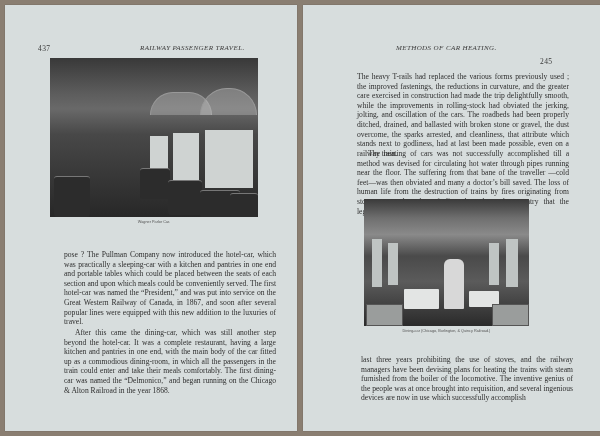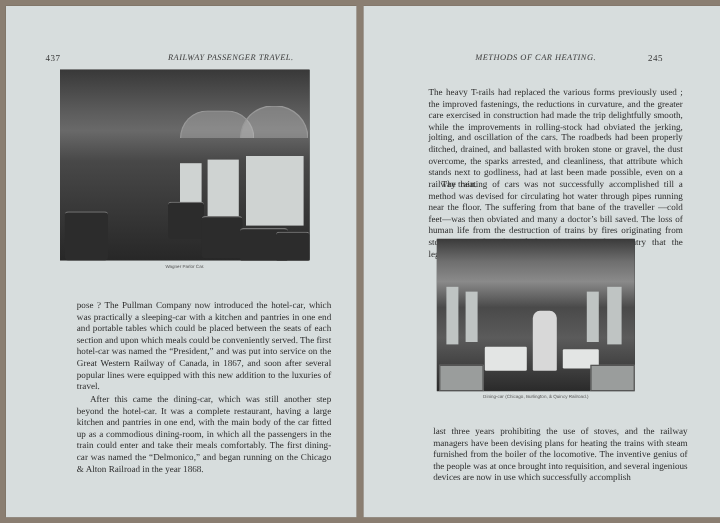--- a/index.html
+++ b/index.html
@@ -101,21 +101,21 @@
     <div class="parlor-chair" style="left:180px; top:135px; width:28px; height:24px;"></div>
   </div>
   <div class="caption" style="left:45px; top:215px; width:208px;">Wagner Parlor Car.</div>
 
   <p class="para" style="left:43px; top:229px; width:212px;">pose ? The Pullman Company now introduced the hotel-car, which was practically a sleeping-car with a kitchen and pantries in one end and portable tables which could be placed between the seats of each section and upon which meals could be conveniently served. The first hotel-car was named the “President,” and was put into service on the Great Western Railway of Canada, in 1867, and soon after several popular lines were equipped with this new addition to the luxuries of travel.</p>
   <p class="para indent" style="left:43px; top:307px; width:212px;">After this came the dining-car, which was still another step beyond the hotel-car. It was a complete restaurant, having a large kitchen and pantries in one end, with the main body of the car fitted up as a commodious dining-room, in which all the passengers in the train could enter and take their meals comfortably. The first dining-car was named the “Delmonico,” and began running on the Chicago &amp; Alton Railroad in the year 1868.</p>
 </div>
 
 <div class="page" id="page-right">
   <div class="running-head head-title" style="left:93px;">METHODS OF CAR HEATING.</div>
-  <div class="running-head" style="left:237px;">
+  <div class="running-head" style="left:237px;margin-top:13px;">
     <span class="page-num">245</span>
   </div>
 
   <p class="para" style="left:38px; top:51px; width:212px;">The heavy T-rails had replaced the various forms previously used ; the improved fastenings, the reductions in curvature, and the greater care exercised in construction had made the trip delightfully smooth, while the improvements in rolling-stock had obviated the jerking, jolting, and oscillation of the cars. The roadbeds had been properly ditched, drained, and ballasted with broken stone or gravel, the dust overcome, the sparks arrested, and cleanliness, that attribute which stands next to godliness, had at last been made possible, even on a railway train.</p>
   <p class="para indent" style="left:38px; top:128px; width:212px;">The heating of cars was not successfully accomplished till a method was devised for circulating hot water through pipes running near the floor. The suffering from that bane of the traveller —cold feet—was then obviated and many a doctor’s bill saved. The loss of human life from the destruction of trains by fires originating from stoves aroused such a feeling throughout the country that the legislatures of many States have passed laws within the</p>
 
   <div class="figure" style="left:61px; top:194px; width:165px; height:127px;">
     <div class="dining-art"></div>
     <div class="dining-win" style="left:8px; top:40px; width:10px; height:48px;"></div>
     <div class="dining-win" style="left:24px; top:44px; width:10px; height:42px;"></div>

